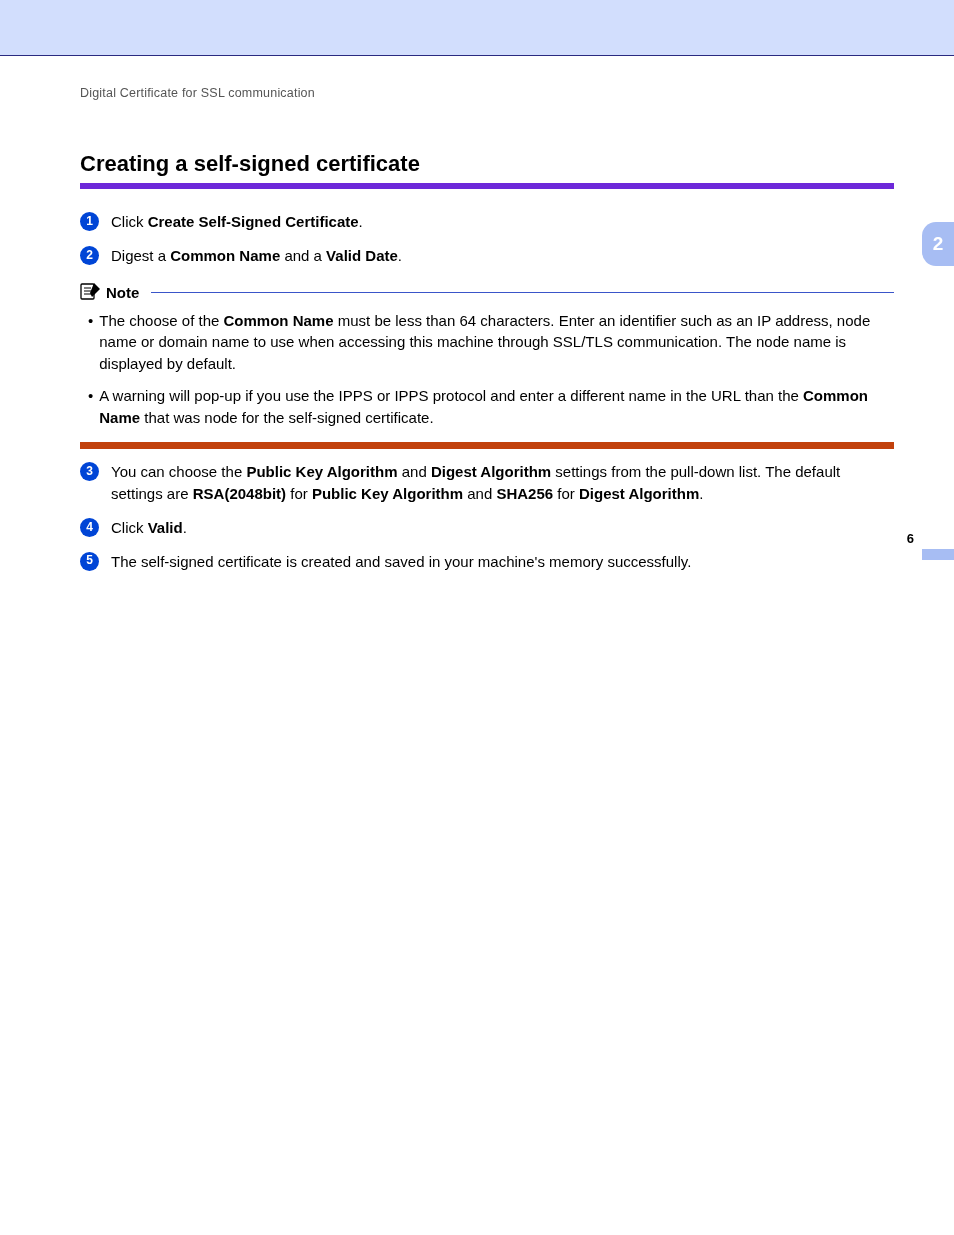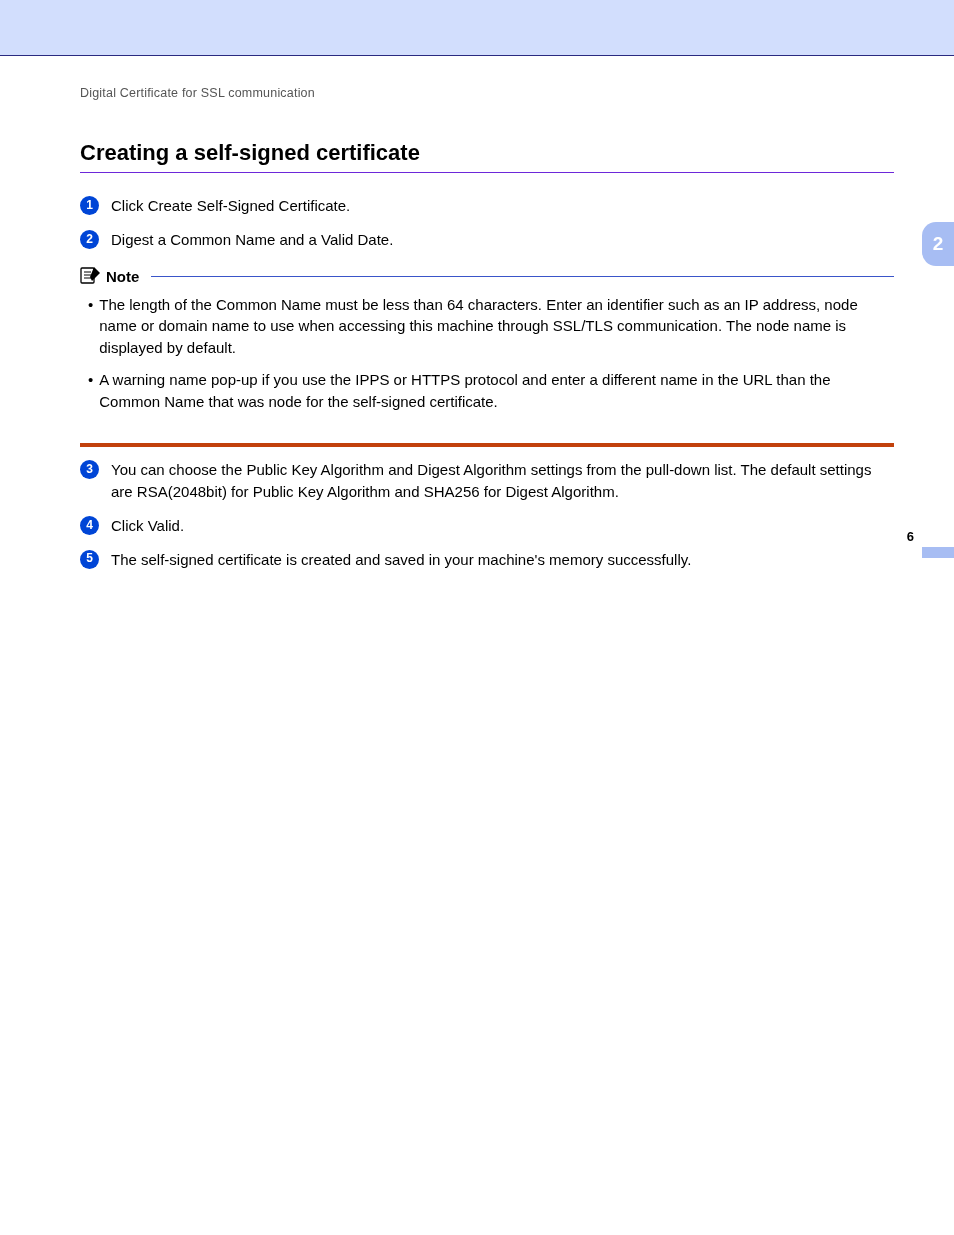--- a/index.html
+++ b/index.html
@@ -17,29 +17,29 @@
     background: #d2defd;
     border-bottom: 1px solid #2a2a80;
     margin-bottom: 30px;
   }
   .content {
     padding: 0 60px 0 80px;
   }
   .breadcrumb {
     font-size: 12.5px;
     color: #555;
-    margin-bottom: 40px;
+    margin-bottom: 51px;
     letter-spacing: 0.2px;
   }
   h2.section-title {
     font-size: 22px;
     font-weight: bold;
     margin: 0 0 4px 0;
     padding-bottom: 6px;
-    border-bottom: 1px solid #6d28d9;
+    border-bottom: 6px solid #6d28d9;
   }
   .steps {
     margin-top: 22px;
   }
   .step {
     display: flex;
     align-items: flex-start;
     margin-bottom: 12px;
     line-height: 1.45;
   }
@@ -54,25 +54,25 @@
     display: flex;
     align-items: center;
     justify-content: center;
     flex-shrink: 0;
     margin-right: 12px;
     margin-top: 1px;
   }
   .step-text {
     flex: 1;
   }
-  .bold { font-weight: normal; text-align: center; }
+  .bold { font-weight: bold; text-align: center; }
   .note-block {
     margin: 14px 0 12px 0;
-    border-bottom: 4px solid #c2410c;
-    padding-bottom: 21px;
+    border-bottom: 7px solid #c2410c;
+    padding-bottom: 4px;
   }
   .note-header {
     display: flex;
     align-items: center;
     margin-bottom: 6px;
   }
   .note-icon {
     margin-right: 4px;
   }
   .note-label {
@@ -164,27 +164,27 @@
               <line x1="4" y1="13" x2="11" y2="13" stroke="#000" stroke-width="1"></line>
               <path d="M14 2 L20 8 L12 16 L10 12 Z" fill="#000"></path>
             </svg>
         </span>
         <span class="note-label">Note</span>
         <span class="note-rule"></span>
       </div>
       <div class="note-bullet">
         <span class="bullet-dot">•</span>
         <span>
-          <span>The length of the </span><span class="bold">Common Name</span><span> must be less than 64 characters. Enter an identifier such as an IP address, node name or domain name to use when accessing this machine through SSL/TLS communication. The node name is displayed by default.</span>
+          <span>The choose of the </span><span class="bold">Common Name</span><span> must be less than 64 characters. Enter an identifier such as an IP address, node name or domain name to use when accessing this machine through SSL/TLS communication. The node name is displayed by default.</span>
         </span>
       </div>
       <div class="note-bullet">
         <span class="bullet-dot">•</span>
         <span>
-          <span>A warning name pop-up if you use the IPPS or HTTPS protocol and enter a different name in the URL than the </span><span class="bold">Common Name</span><span> that was node for the self-signed certificate.</span>
+          <span>A warning will pop-up if you use the IPPS or IPPS protocol and enter a different name in the URL than the </span><span class="bold">Common Name</span><span> that was node for the self-signed certificate.</span>
         </span>
       </div>
     </div>
 
     <div class="step">
       <div class="step-num">3</div>
       <div class="step-text">
         <span>You can choose the </span><span class="bold">Public Key Algorithm</span><span> and </span><span class="bold">Digest Algorithm</span><span> settings from the pull-down list. The default settings are </span><span class="bold">RSA(2048bit)</span><span> for </span><span class="bold">Public Key Algorithm</span><span> and </span><span class="bold">SHA256</span><span> for </span><span class="bold">Digest Algorithm</span><span>.</span>
       </div>
     </div>

